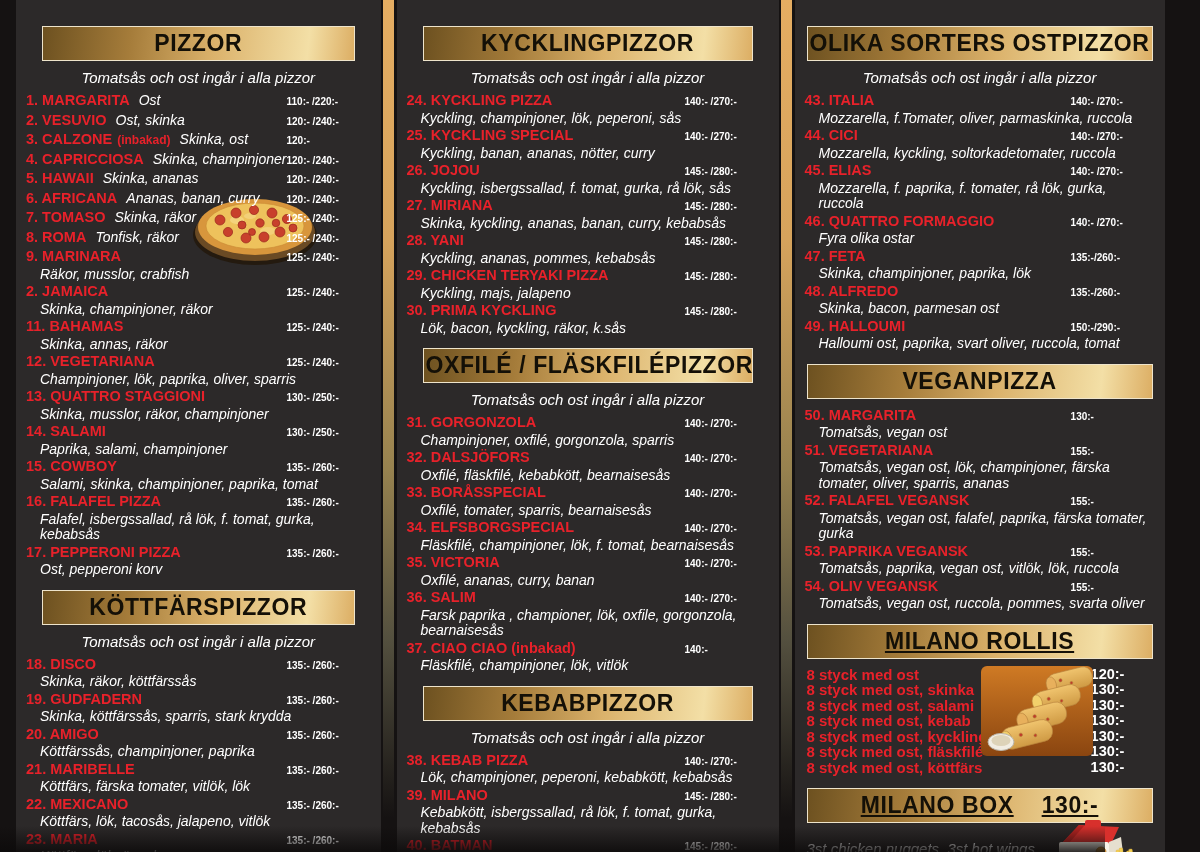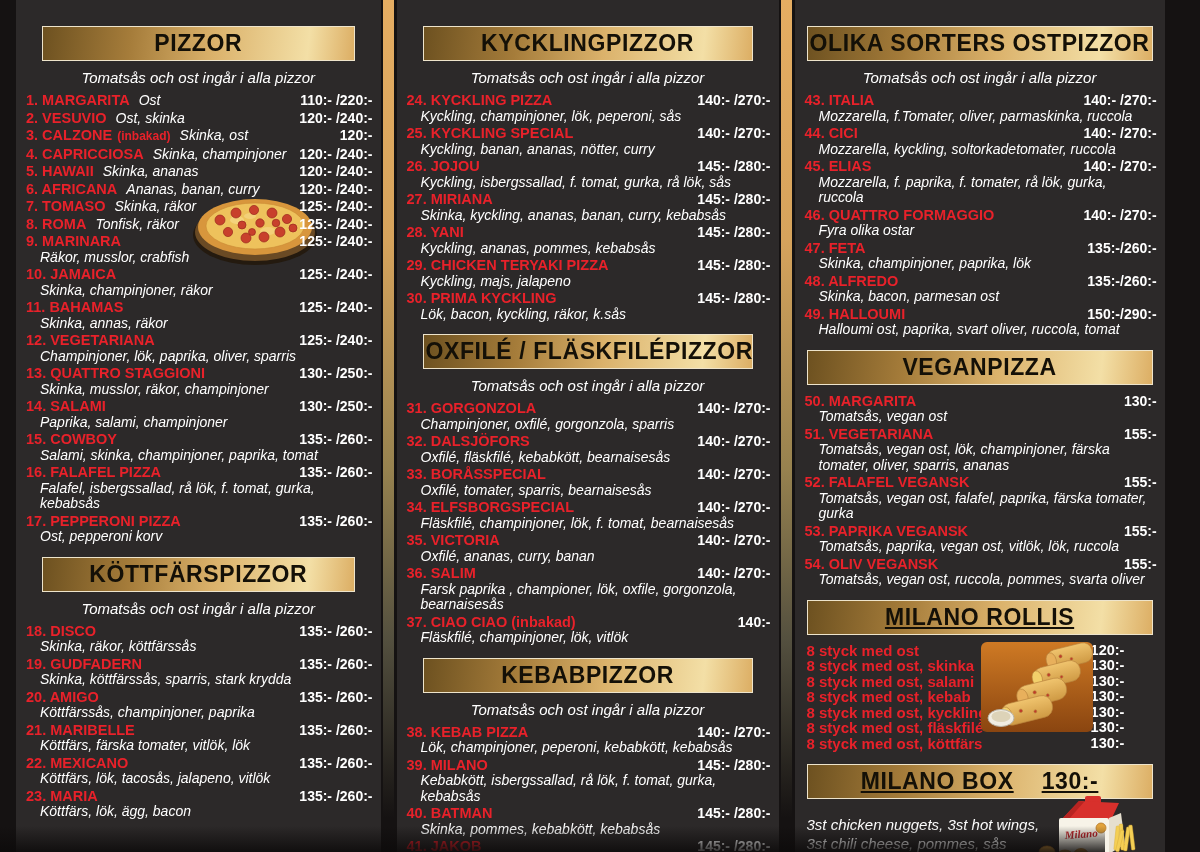--- a/index.html
+++ b/index.html
@@ -43,21 +43,21 @@
   .panel[data-panel-index="2"] .sec-header{margin-left:12px;margin-right:12px;}
   .sec-rollis .sec-header,.sec-box .sec-header{margin-left:8px;margin-right:8px;text-decoration:underline;}
   .subtitle{text-align:center;color:var(--white);font-style:italic;font-size:15px;margin:2px 0 6px;}
   .sec{margin-bottom:12px;position:relative;}
   .items{padding:0 8px 0 10px;}
   .item{margin-bottom:1px;}
   .item-line{display:flex;align-items:baseline;line-height:16.5px;}
   .item-name{color:var(--red);font-weight:bold;font-size:14.5px;white-space:nowrap;}
   .item-badge{color:var(--red);font-weight:bold;font-size:12px;margin-left:5px;white-space:nowrap;}
   .item-inline{color:var(--white);font-style:italic;font-size:14px;margin-left:9px;white-space:nowrap;}
-  .item-price{flex:none;width:86px;margin-left:auto;color:var(--white);font-weight:bold;font-size:14px;text-align:right;}
+  .item-price{flex:none;width:86px;margin-left:auto;color:var(--white);font-weight:bold;font-size:10px;text-align:left;}
   .item-desc{color:var(--white);font-style:italic;font-size:14px;line-height:15.5px;margin-left:14px;padding-right:4px;}
   .allergy-note{margin-top:34px;text-align:center;color:var(--gold-note);font-weight:bold;font-size:17px;}
   
   .rollis-list{margin-top:7px;padding:0 8px 0 12px;}
   .rollis-row{display:flex;align-items:flex-start;line-height:15.6px;}
   .rollis-name{color:var(--red);font-weight:bold;font-size:15px;white-space:nowrap;}
   .rollis-price{flex:none;width:66px;margin-left:auto;color:var(--white);font-weight:bold;font-size:14.5px;}
   
   .box-header-price{margin-left:28px;}
   .box-desc{color:var(--white);font-style:italic;font-size:15px;line-height:19px;width:235px;margin:16px 0 0 12px;}
@@ -164,21 +164,21 @@
           </div>
           <div class="item">
             <div class="item-line">
               <span class="item-name">9. MARINARA</span>
               <span class="item-price">125:- /240:-</span>
             </div>
             <div class="item-desc">Räkor, musslor, crabfish</div>
           </div>
           <div class="item">
             <div class="item-line">
-              <span class="item-name">10. JAMAICA</span>
+              <span class="item-name">2. JAMAICA</span>
               <span class="item-price">125:- /240:-</span>
             </div>
             <div class="item-desc">Skinka, champinjoner, räkor</div>
           </div>
           <div class="item">
             <div class="item-line">
               <span class="item-name">11. BAHAMAS</span>
               <span class="item-price">125:- /240:-</span>
             </div>
             <div class="item-desc">Skinka, annas, räkor</div>

